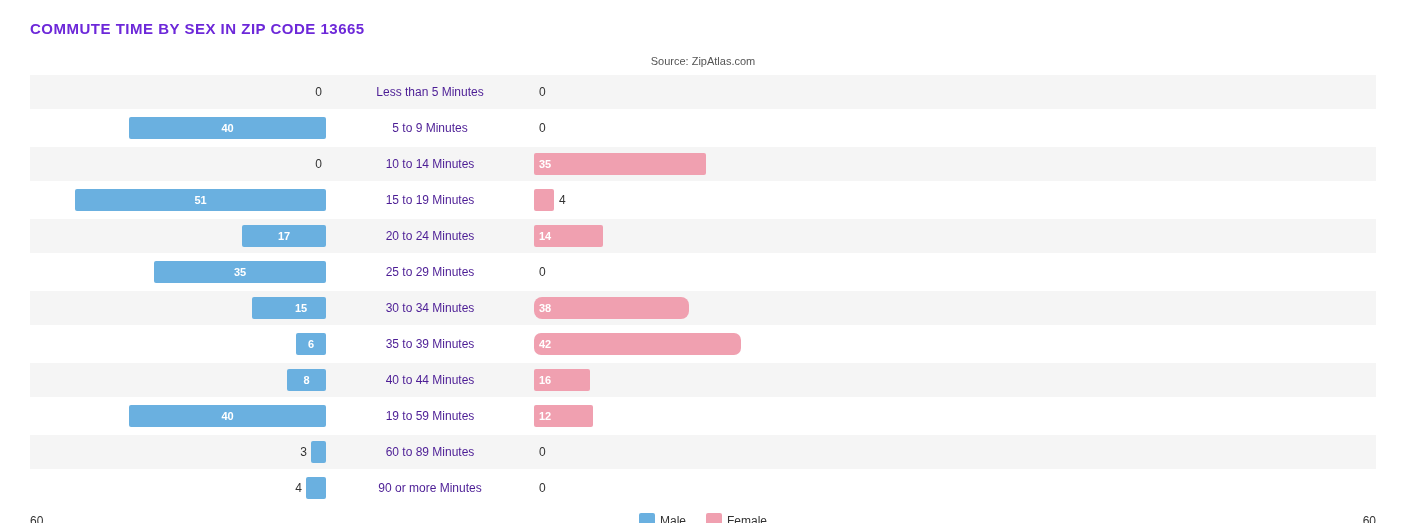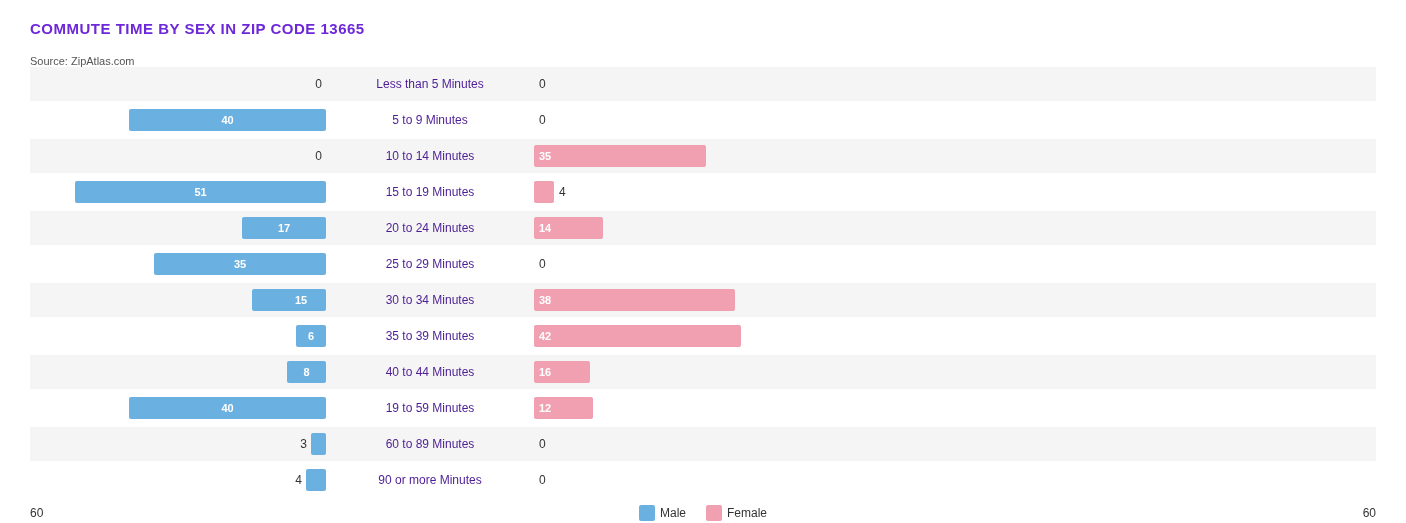--- a/index.html
+++ b/index.html
@@ -14,21 +14,22 @@
       font-size: 15px;
       font-weight: bold;
       text-transform: uppercase;
       letter-spacing: 0.5px;
       margin-bottom: 18px;
       color: #6d28d9;
     }
     .source {
       font-size: 11px;
       color: #555;
-      text-align: left;
+      text-align: center;
+      margin-bottom: 8px;
     }
     .chart-area {
       width: 100%;
       position: relative;
     }
     .row {
       display: flex;
       align-items: center;
       height: 34px;
       margin-bottom: 2px;
@@ -212,34 +213,34 @@
     </div>
   </div>
     <div class="row">
     <div class="left-bar-container">
       <div class="left-bar" style="width:74px;padding-left:24px;">
       <span class="left-bar-val">15</span>
     </div>
     </div>
     <div class="label-cell">30 to 34 Minutes</div>
     <div class="right-bar-container">
-      <div class="right-bar" style="width:201px;">
+      <div class="right-bar" style="width:155px;border-radius:8px;">
       <span class="right-bar-val-inside">38</span>
     </div>
     </div>
   </div>
     <div class="row">
     <div class="left-bar-container">
       <div class="left-bar" style="width:30px;">
       <span class="left-bar-val">6</span>
     </div>
     </div>
     <div class="label-cell">35 to 39 Minutes</div>
     <div class="right-bar-container">
-      <div class="right-bar" style="width:207px;">
+      <div class="right-bar" style="width:207px;border-radius:7px;">
       <span class="right-bar-val-inside">42</span>
     </div>
     </div>
   </div>
     <div class="row">
     <div class="left-bar-container">
       <div class="left-bar" style="width:39px;">
       <span class="left-bar-val">8</span>
     </div>
     </div>

